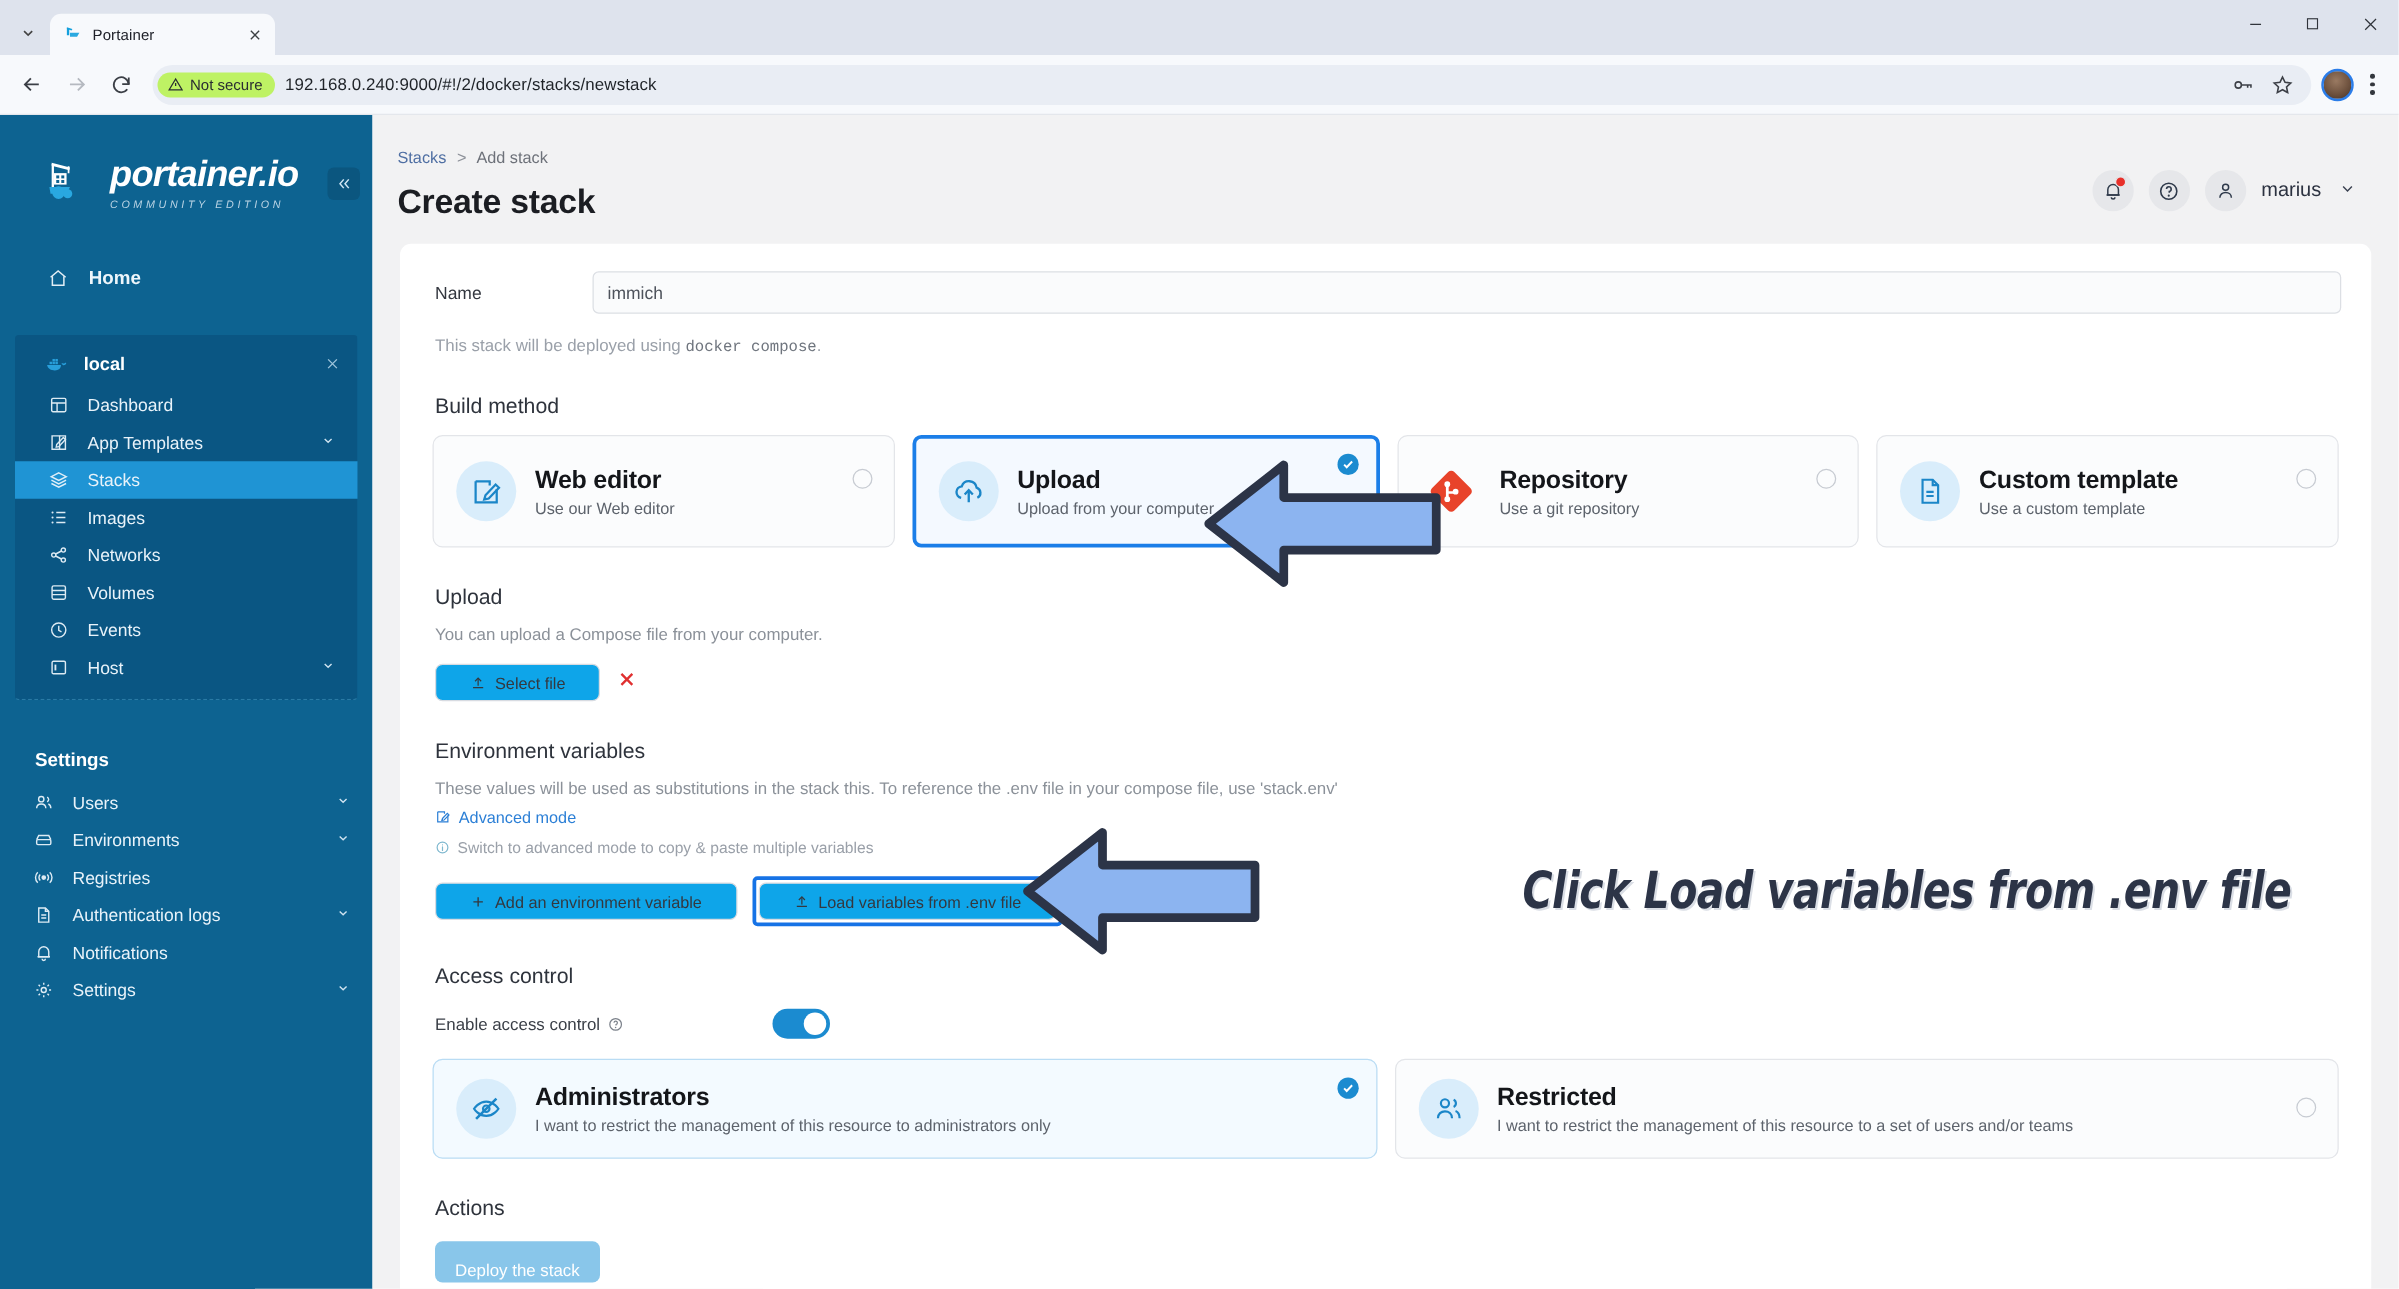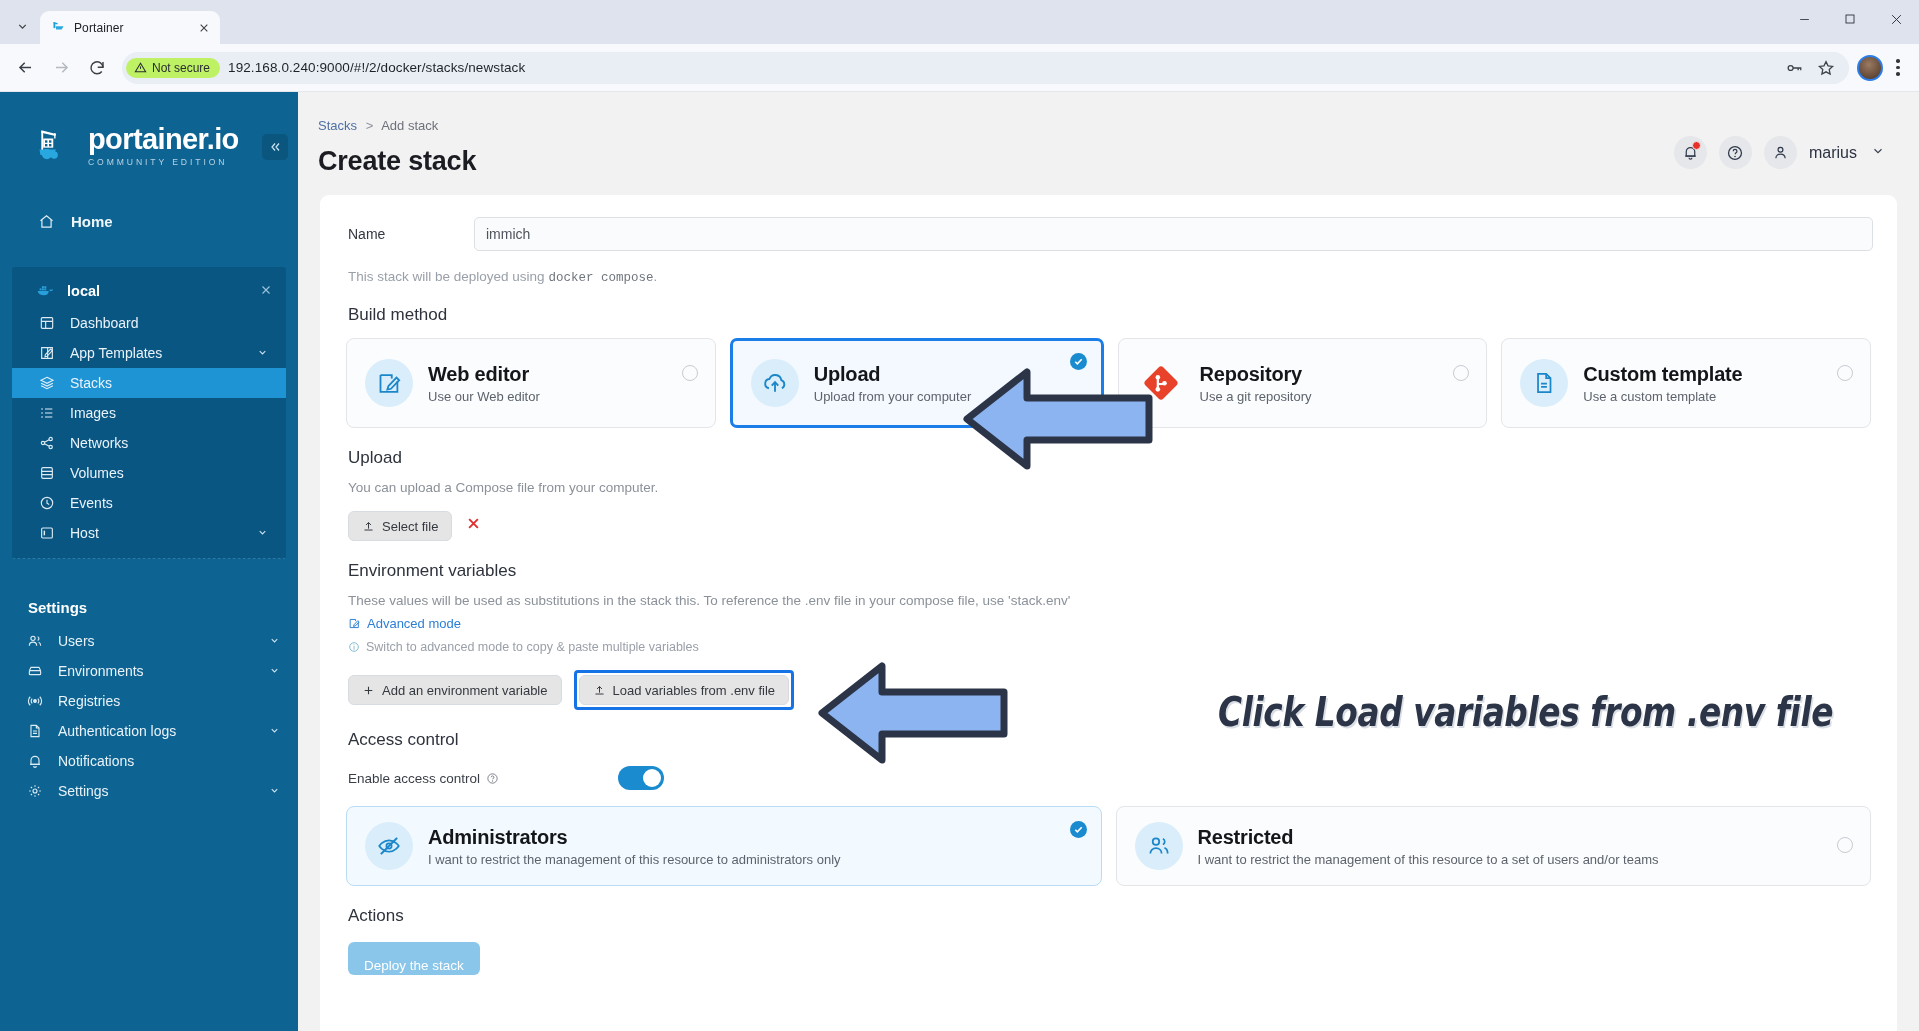--- a/index.html
+++ b/index.html
@@ -82,21 +82,21 @@
     width: 298px; flex: 0 0 298px; background: #0d6391;
     position: relative; color: #fff; padding-top: 6px;
   }
   .collapse-btn {
     position: absolute; right: 10px; top: 42px;
     width: 26px; height: 26px; border-radius: 5px;
     background: #0b567f; color: #cfe6f5;
     display: flex; align-items: center; justify-content: center;
     font-size: 13px;
   }
-  .brand { display: flex; align-items: center; gap: 10px; padding: 24px 0 0 34px; }
+  .brand { display: flex; align-items: center; gap: 10px; padding: 24px 0 0 34px; font-style: italic; }
   .brand-text { line-height: 1; }
   .brand-name { font-size: 29px; font-weight: 700; letter-spacing: -.6px; color: #fff; }
   .brand-sub { font-size: 8.6px; letter-spacing: 2.9px; color: #b9d3e4; margin-top: 4px; }
 
   .nav-home {
     display: flex; align-items: center; gap: 16px;
     margin: 36px 0 0 0; padding: 7px 0 7px 38px;
     font-size: 15px; font-weight: 600; color: #eef6fb;
   }
 
@@ -160,21 +160,21 @@
     flex: 1; height: 34px; border: 1px solid #dcdfe4; border-radius: 5px;
     background: #fafbfc; font-size: 14px; color: #4e535c;
     padding: 0 11px; font-family: inherit;
   }
   .deploy-note { margin: 18px 0 0 4px; font-size: 13.5px; color: #9aa0a9; }
   .code {
     font-family: "Liberation Mono", monospace; font-size: 12.5px;
     color: #6f757e; background: transparent;
   }
 
-  .section-title { margin: 20px 0 0 4px; font-size: 17px; color: #2e333c; font-weight: 400; }
+  .section-title { margin: 30px 0 0 4px; font-size: 17px; color: #2e333c; font-weight: 400; }
   .section-sub { margin: 12px 0 0 4px; font-size: 13.5px; color: #8b9199; }
 
   
   .opt-grid { display: flex; gap: 14px; margin: 13px 2px 0 2px; }
   .opt-card {
     flex: 1; border: 1px solid #e3e5e9; border-radius: 8px; background: #fbfcfd;
     height: 90px; display: flex; align-items: center; gap: 15px;
     padding: 0 18px; position: relative;
   }
   .opt-card.selected {
@@ -194,22 +194,22 @@
   .radio-check {
     position: absolute; right: 14px; top: 12px;
     width: 17px; height: 17px; border-radius: 50%; background: #1b8bd0;
     display: flex; align-items: center; justify-content: center;
     color: #fff; font-size: 11px; font-weight: bold;
   }
 
   
   .btn-outline {
     display: inline-flex; align-items: center; gap: 7px;
-    height: 30px; padding: 0 13px; border: 1px solid #d8dbe1; border-radius: 6px;
-    background: #e5e5e5; font-size: 13px; color: #34383f; font-family: inherit;
+    height: 30px; padding: 0 27px; border: 1px solid #d8dbe1; border-radius: 6px;
+    background: #0ea5e9; font-size: 13px; color: #34383f; font-family: inherit;
   }
   .upload-row { display: flex; align-items: center; gap: 14px; margin: 16px 0 0 4px; }
   .x-red { color: #e03030; font-size: 17px; font-weight: 700; }
 
   .link-blue { color: #2b7fd6; font-size: 13px; display: inline-flex; align-items: center; gap: 6px; }
   .hint-row { display: flex; align-items: center; gap: 6px; margin: 6px 0 0 4px; font-size: 12.5px; color: #9aa0a9; }
 
   .env-btn-row { display: flex; align-items: center; gap: 12px; margin: 16px 0 0 4px; position: relative; }
   .btn-highlight { border: 3px solid #1673e6; border-radius: 4px; padding: 2px; }
   .btn-highlight .btn-outline { border-color: #d8dbe1; }

